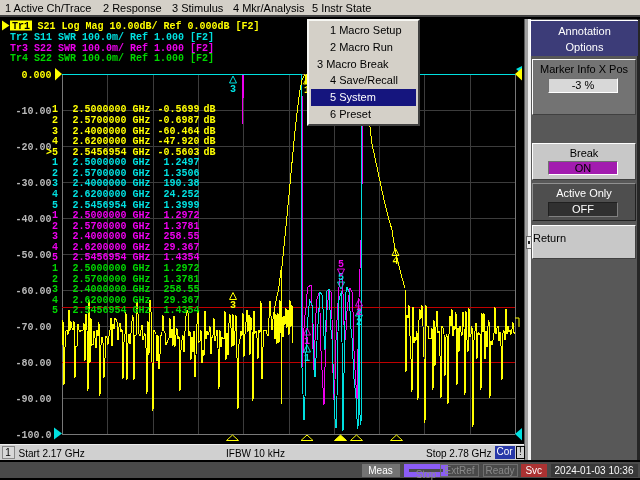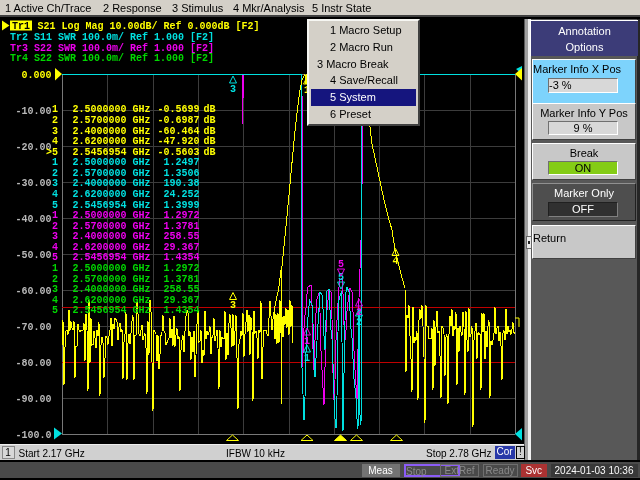--- a/index.html
+++ b/index.html
@@ -178,47 +178,43 @@
  <div class="abs" style="left:0px;top:85px;width:108px;height:16.5px;padding-left:21px;padding-top:2px">6 Preset</div>
 </div>
 
 <div class="abs" style="left:524px;top:19px;width:116px;height:441px;background:#585858">
  <div class="abs" style="left:1px;top:0;width:4px;height:441px;background:#a0a0a0"></div>
  <div class="abs" style="left:4px;top:0;width:3px;height:441px;background:#f0f0f0"></div>
  <div class="abs" style="left:113px;top:0;width:3px;height:441px;background:#262626"></div>
  <div class="abs" style="left:1.5px;top:217px;width:6px;height:13px;background:#ececec;border:1px solid #666"></div>
  <div class="abs" style="left:4px;top:222px;width:2px;height:3px;background:#222"></div>
  <div class="abs" style="left:6px;top:0.5px;width:108px;height:36px;background:#3c3c78;border-top:1px solid #fff;border-left:1px solid #fff;color:#fff;font-size:11px;text-align:center;line-height:16px;padding-top:2px">Annotation<br>Options</div>
- <div class="abs" style="left:8px;top:40px;width:104px;height:56px;background:#7dd3fc;border:1px solid;border-color:#fff #404040 #404040 #fff;font-size:11px;text-align:left">
+ <div class="abs" style="left:8px;top:40px;width:104px;height:56px;background:#737373;border:1px solid;border-color:#fff #404040 #404040 #fff;font-size:11px;text-align:center">
    <div style="padding-top:3px">Marker Info X Pos</div>
    <div class="abs" style="left:15px;top:18px;width:70px;height:15px;background:#d8d8d8;border:1px solid;border-color:#707070 #fff #fff #707070">-3 %</div>
  </div>
- <div class="abs" style="left:8px;top:84px;width:104px;height:37px;background:#c8c8c8;border:1px solid;border-color:#fff #404040 #404040 #fff;font-size:11px;text-align:center">
-   <div style="padding-top:3px">Marker Info Y Pos</div>
-   <div class="abs" style="left:15px;top:17px;width:70px;height:14px;background:#d8d8d8;border:1px solid;border-color:#707070 #fff #fff #707070">9 %</div>
- </div>
  <div class="abs" style="left:8px;top:124px;width:104px;height:37px;background:#c8c8c8;border:1px solid;border-color:#fff #404040 #404040 #fff;font-size:11px;text-align:center">
    <div style="padding-top:3px">Break</div>
-   <div class="abs" style="left:15px;top:17px;width:70px;height:14px;background:#84cc16;border:1px solid;border-color:#707070 #fff #fff #707070">ON</div>
+   <div class="abs" style="left:15px;top:17px;width:70px;height:14px;background:#a21caf;border:1px solid;border-color:#707070 #fff #fff #707070">ON</div>
  </div>
  <div class="abs" style="left:8px;top:164px;width:104px;height:38px;background:#4e4e4e;border:1px solid;border-color:#909090 #202020 #202020 #909090;font-size:11px;text-align:center;color:#fff">
-   <div style="padding-top:3px">Marker Only</div>
+   <div style="padding-top:3px">Active Only</div>
    <div class="abs" style="left:15px;top:18px;width:70px;height:15px;background:#303030;border:1px solid;border-color:#202020 #808080 #808080 #202020">OFF</div>
  </div>
  <div class="abs" style="left:8px;top:206px;width:104px;height:34px;background:#c8c8c8;border:1px solid;border-color:#fff #404040 #404040 #fff;font-size:11px;text-align:left;padding-top:6px">Return</div>
 </div>
 
 <div class="abs" style="left:0;top:444px;width:524px;height:16px;background:#d0d0d0;border-top:1px solid #efefef;font-size:10px;color:#000">
  <div class="abs" style="left:1.5px;top:1px;width:13px;height:12.5px;border:1px solid #888;background:#d8d8d8;text-align:center;line-height:12px;font-size:10px">1</div>
  <span class="abs" style="left:18.5px;top:2.5px">Start 2.17 GHz</span>
  <span class="abs" style="left:226px;top:2.5px">IFBW 10 kHz</span>
  <span class="abs" style="left:426px;top:2.5px">Stop 2.78 GHz</span>
  <div class="abs" style="left:494.5px;top:1px;width:20px;height:12.5px;background:#2838a8;color:#fff;text-align:center;line-height:12px;font-size:10px">Cor</div>
  <div class="abs" style="left:516px;top:1px;width:9px;height:12.5px;border:1px solid #000;background:#d0d0d0;text-align:center;line-height:10px;font-size:10px">!</div>
 </div>
 
 <div class="abs" style="left:0;top:461.5px;width:640px;height:16.5px;background:#4a4a4a;font-size:10px">
  <div class="abs" style="left:361.5px;top:2px;width:38px;height:13px;background:#737373;color:#fff;text-align:center;line-height:13px">Meas</div>
- <div class="abs" style="left:404px;top:2px;width:56px;height:13px;border:2px solid #8b5cf6;color:#8a8a8a;text-align:left;line-height:12px">Stop</div>
+ <div class="abs" style="left:404px;top:2px;width:44px;height:13px;border:5px solid #8b5cf6;color:#8a8a8a;text-align:center;line-height:12px">Stop</div>
  <div class="abs" style="left:440px;top:2px;width:39px;height:13px;border:1px solid #6e6e6e;color:#8a8a8a;text-align:center;line-height:12px">ExtRef</div>
  <div class="abs" style="left:482.5px;top:2px;width:35px;height:13px;border:1px solid #6e6e6e;color:#888;text-align:center;line-height:12px">Ready</div>
  <div class="abs" style="left:520.5px;top:2px;width:26.5px;height:13px;background:#ab3232;color:#fff;text-align:center;line-height:13px">Svc</div>
  <div class="abs" style="left:550.5px;top:2px;width:87px;height:13px;background:#383838;color:#fafafa;text-align:center;line-height:13px">2024-01-03 10:36</div>
 </div>
 </body></html>

